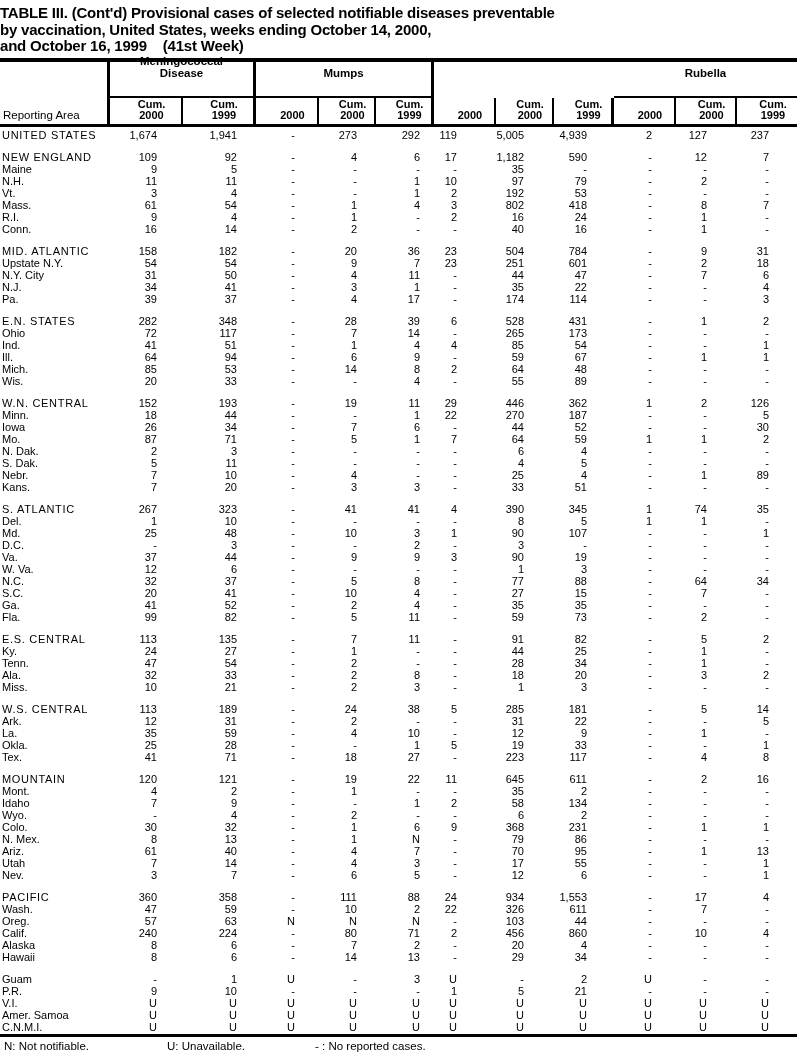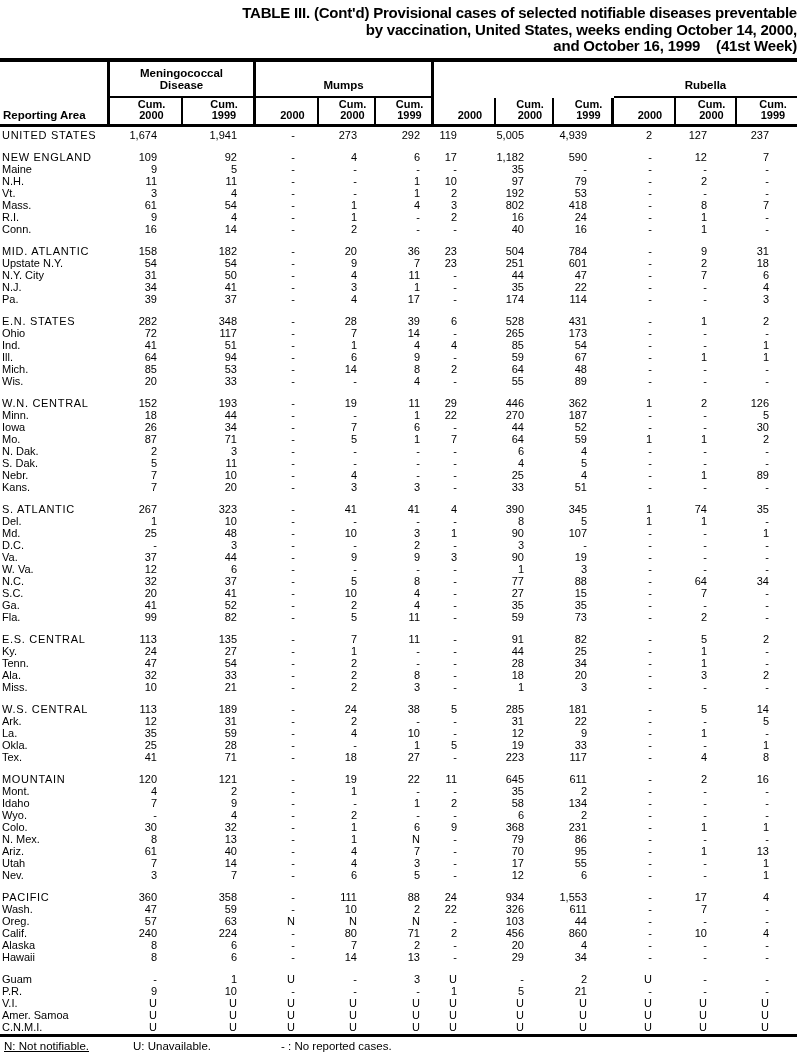--- a/index.html
+++ b/index.html
@@ -4,37 +4,37 @@
 <style>
   html,body { margin:0; padding:0; background:#fff; }
   body {
     width:797px; height:1064px; overflow:hidden;
     font-family:"Liberation Sans","DejaVu Sans",sans-serif;
     color:#000; -webkit-font-smoothing:none;
   }
   .page { width:797px; }
 
   
-  .title { text-align:right; padding-top:5px; }
+  .title { text-align:left; padding-top:5px; }
   .title-line {
     font-weight:bold; font-size:15px; line-height:16.5px;
     letter-spacing:-0.2px; white-space:pre-wrap;
   }
 
   
   :root { --cols:110px 73px 73px 63px 57px 58px 62px 58px 60px 62px 61px 60px; }
   .thead { display:grid; grid-template-columns:var(--cols); grid-template-rows:36px 26px;
            border-top:4px solid #000; border-bottom:3px solid #000; margin-top:3px; }
   .h-area { grid-column:1; grid-row:1/3; border-right:3px solid #000;
             display:flex; align-items:flex-end; padding:0 0 3px 3px;
-            font-weight:bold; font-size:11.5px; white-space:nowrap; }
+            font-weight:normal; font-size:11.5px; white-space:nowrap; }
   .h-group { grid-row:1; border-bottom:2px solid #000; border-right:3px solid #000;
              display:flex; align-items:flex-end; justify-content:center; text-align:center;
              font-weight:bold; font-size:11.5px; line-height:12.5px;
-             white-space:pre-line; padding-bottom:4px; }
+             white-space:pre-line; padding-bottom:16px; }
   .h-group.lastgrp { border-right:none; }
   .g-men { grid-column:2/4; } .g-mum { grid-column:4/7; }
   .g-per { grid-column:7/10; } .g-rub { grid-column:10/13; }
   .h-sub { grid-row:2; border-right:2px solid #000;
            display:flex; align-items:flex-end; justify-content:center; text-align:center;
            font-weight:bold; font-size:11px; line-height:11.5px;
            white-space:pre-line; padding-bottom:2px;padding-left:12px; }
   .h-sub.gend { border-right:3px solid #000; }
   .h-sub.lastcol { border-right:none; }
   .s2{grid-column:2}.s3{grid-column:3}.s4{grid-column:4}.s5{grid-column:5}.s6{grid-column:6}
@@ -55,21 +55,21 @@
   .trow > :nth-child(6)  { padding-right:14px; }
   .trow > :nth-child(7)  { padding-right:39px; }
   .trow > :nth-child(8)  { padding-right:30px; }
   .trow > :nth-child(9)  { padding-right:27px; }
   .trow > :nth-child(10) { padding-right:24px; }
   .trow > :nth-child(11) { padding-right:30px; }
   .trow > :nth-child(12) { padding-right:28px; }
 
   
   .footer { display:flex; padding:3px 0 0 4px; font-size:11.5px; }
-  .fn1 { width:129px;text-decoration:underline; } .fn2 { width:148px; }
+  .fn1 { width:163px; } .fn2 { width:148px; }
 </style>
 </head>
 <body>
 
 <div class="page">
 
   <div class="title">
     <div class="title-line">TABLE III. (Cont'd) Provisional cases of selected notifiable diseases preventable</div>
     <div class="title-line">by vaccination, United States, weeks ending October 14, 2000,</div>
     <div class="title-line">and October 16, 1999    (41st Week)</div>

